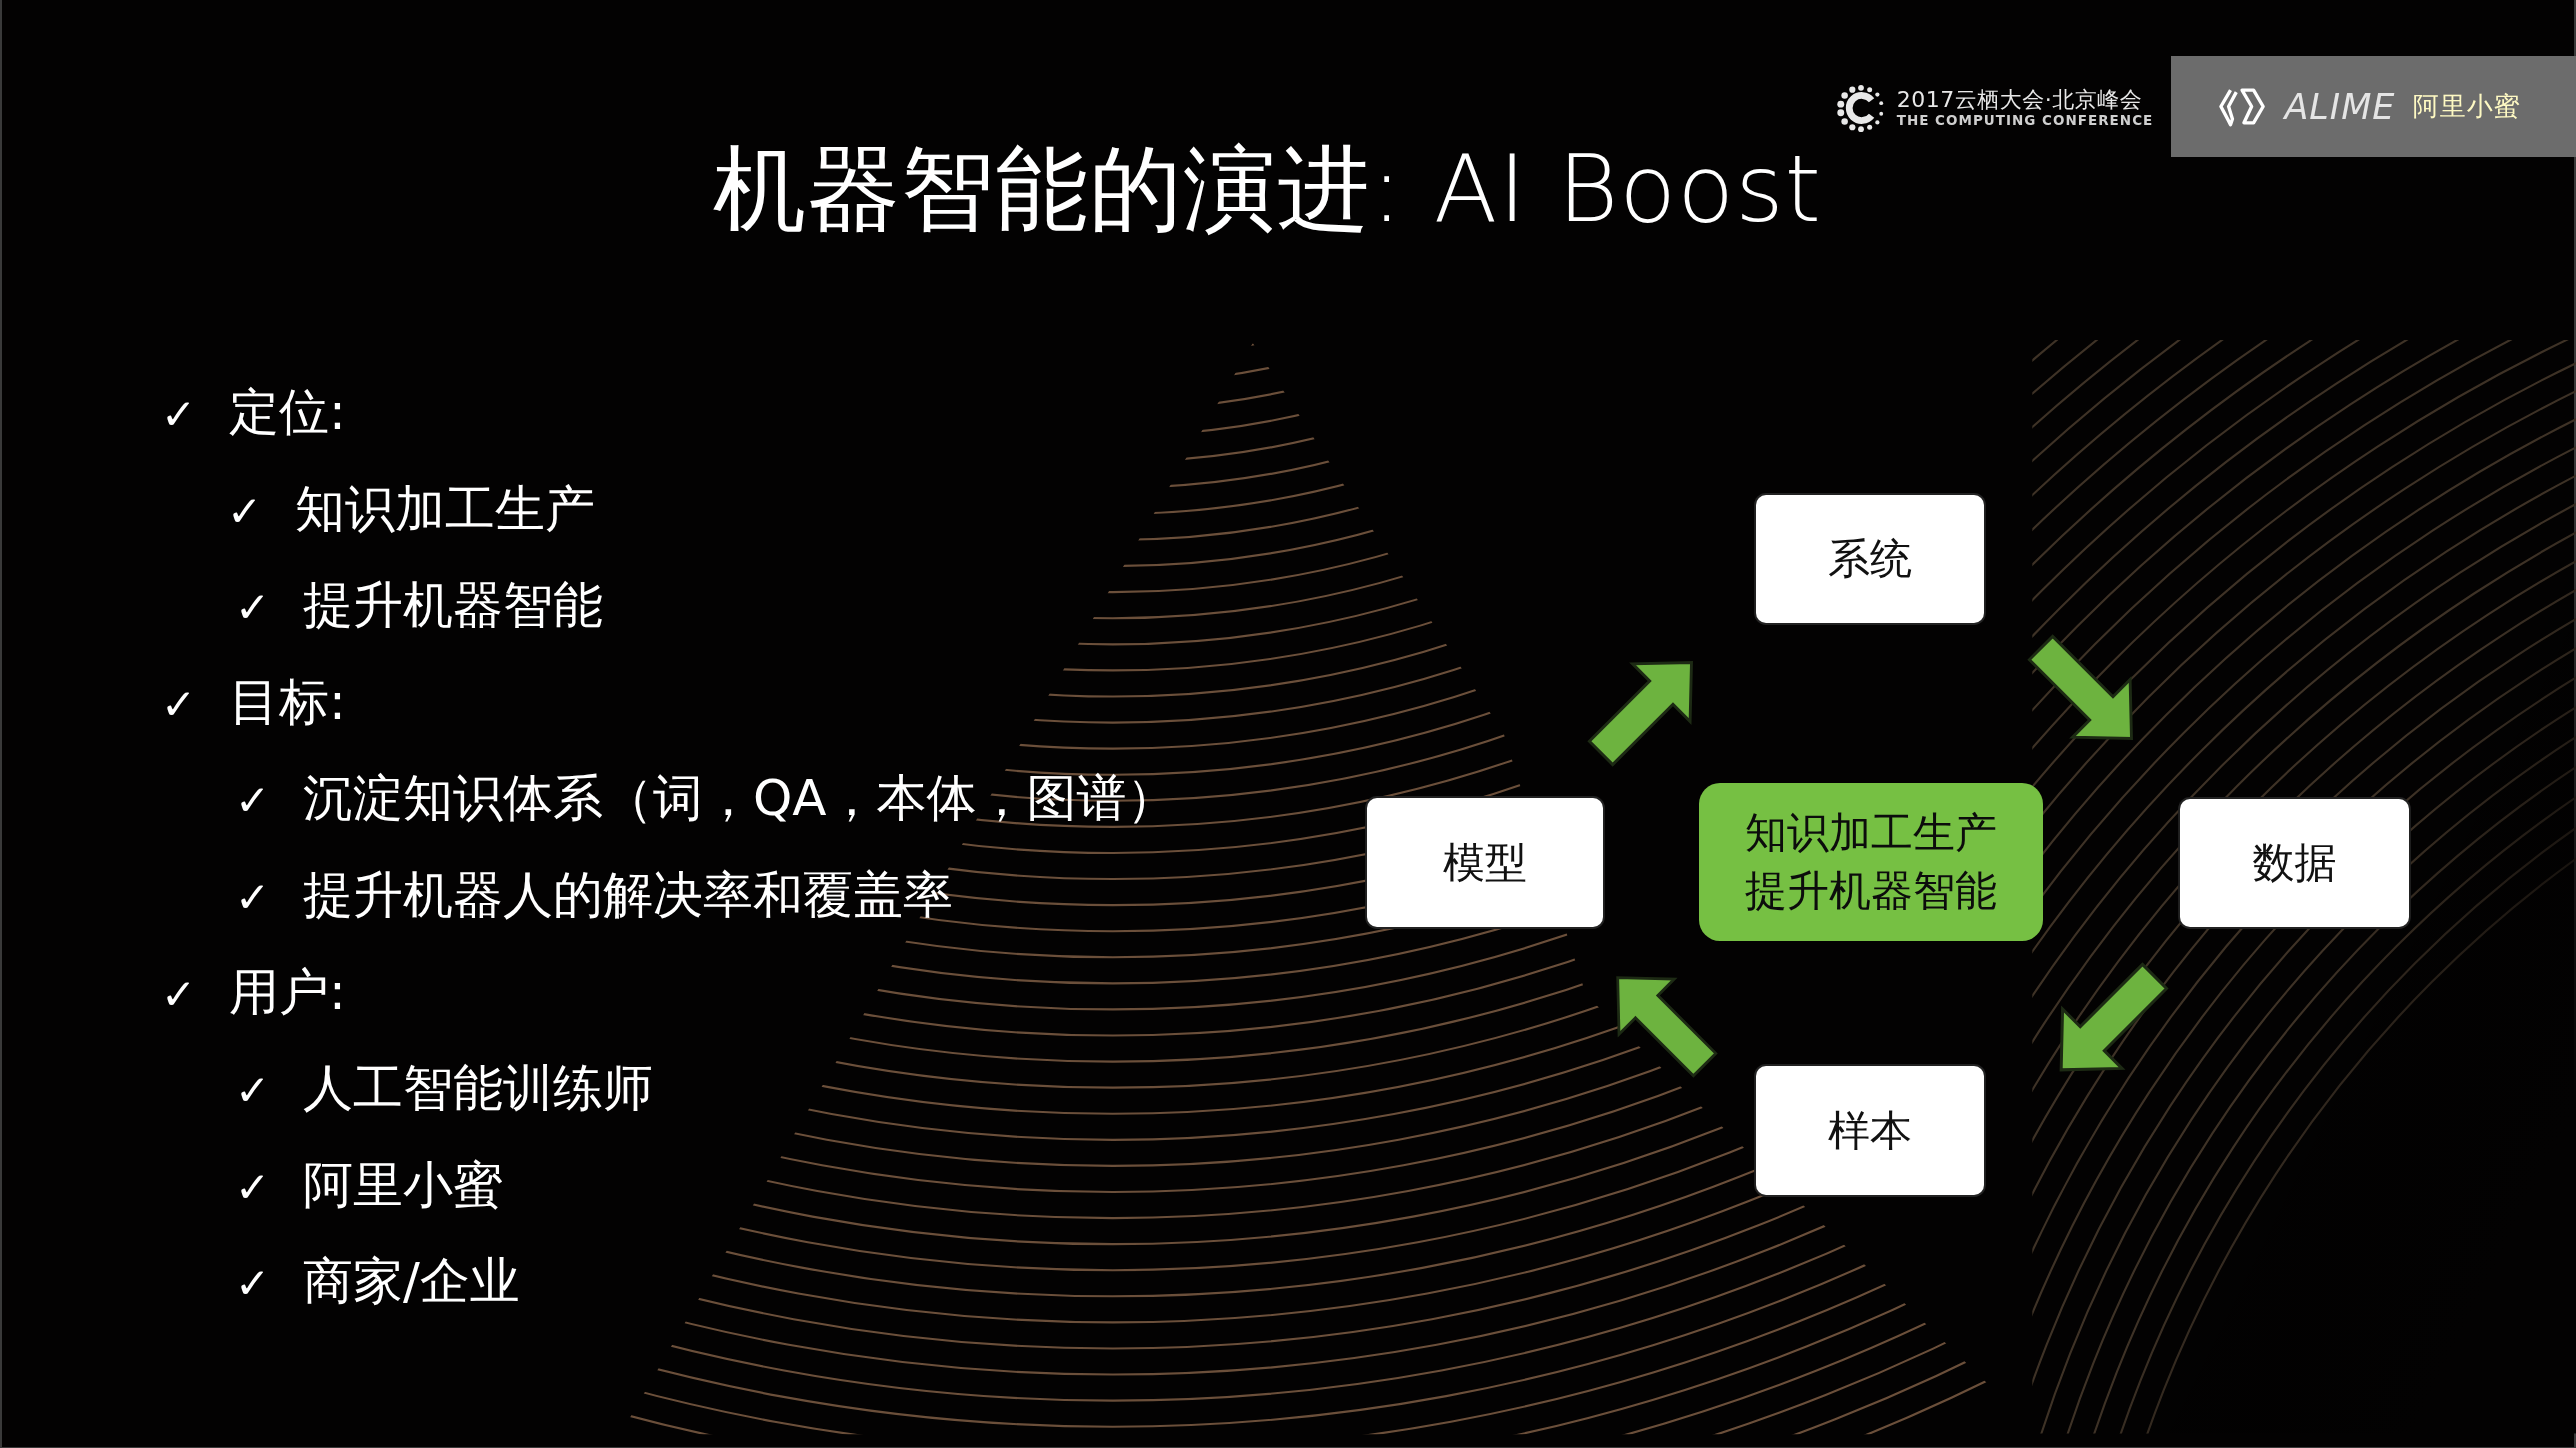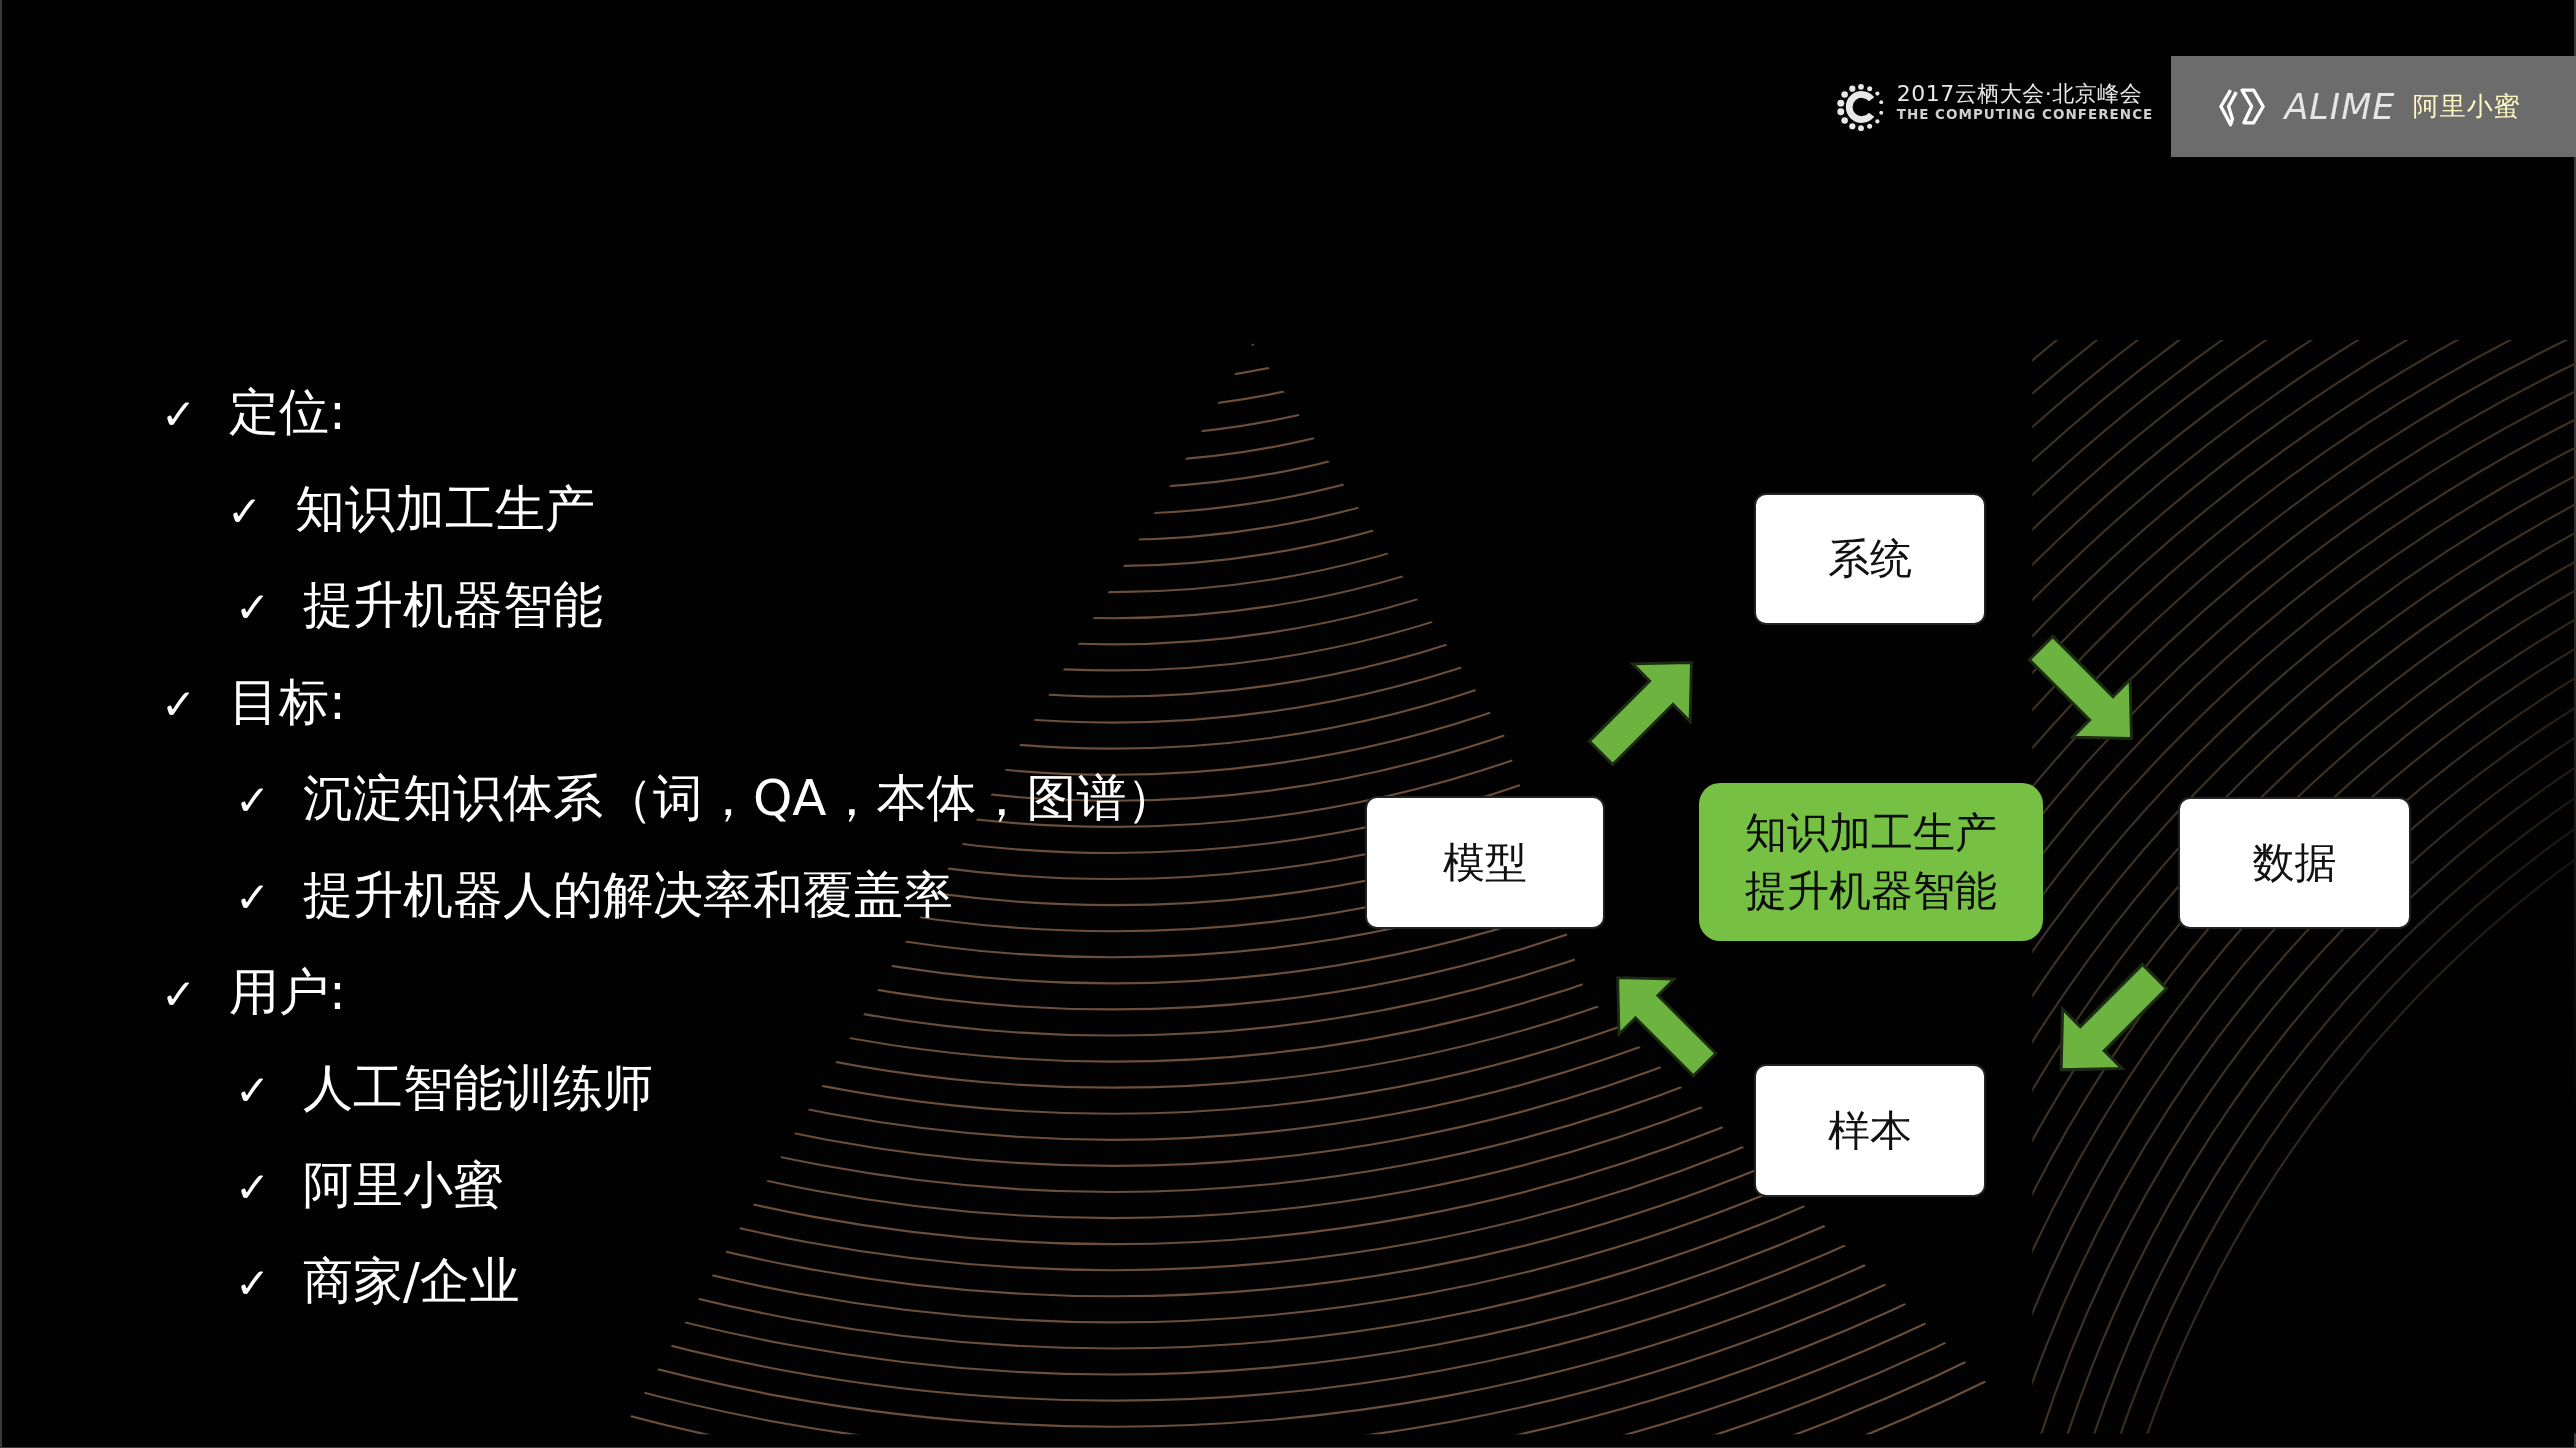--- a/index.html
+++ b/index.html
@@ -1,19 +1,19 @@
 <!DOCTYPE html>
 <html><head>
 <meta charset="utf-8">
 <style>
   html, body { margin:0; padding:0; background:#000; }
   body { width:2576px; height:1449px; position:relative; overflow:hidden; font-family:"DejaVu Sans","Liberation Sans",sans-serif; }
   .slide { position:absolute; left:0; top:0; width:2576px; height:1449px; background:#030202; box-sizing:border-box; border:2.9px solid #3a3a3a; border-top:none; }
   .bg { position:absolute; left:0; top:0; }
-  .logo-conf { position:absolute; left:1833px; top:81px; height:54px; display:flex; align-items:flex-start; gap:9.7px; }
+  .logo-conf { position:absolute; left:1833px; top:81px; height:54px; display:flex; align-items:center; gap:9.7px; }
   .logo-conf .txt { display:flex; flex-direction:column; color:#e8e8e8; }
   .logo-conf .cn { font-size:22px; line-height:25px; letter-spacing:0.5px; }
   .logo-conf .en { font-size:13.5px; line-height:17.4px; letter-spacing:1px; color:#cfcfcf;font-weight:bold; }
   .alime-box { position:absolute; left:2169px; top:56px; width:407px; height:101px; background:#6c6c6c; display:flex; align-items:center; padding-left:48px; box-sizing:border-box; gap:17.4px; }
   .alime-box .brand { color:#e5e5e5; font-size:35px; font-style:italic; letter-spacing:1px; }
   .alime-box .cn { color:#fef9c3; font-size:26px; font-weight:normal; letter-spacing:1px; }
   .title { position:absolute; left:0; width:2531px; top:127px; text-align:center; color:#fff; font-size:93px; font-weight:300; letter-spacing:1px; }
   .bullets { position:absolute; left:159px; top:375px; }
   .bl { position:absolute; white-space:nowrap; color:#fff; font-size:50px; line-height:74px; }
   .bl .chk { display:inline-block; width:68px; font-size:42px; }
@@ -186,20 +186,21 @@
 
   <div class="alime-box">
     <svg width="48" height="41" viewBox="0 0 50 42">
       <path d="M12 4 L2 21 L10 36 L12 40 L14 34 L10 21 L18 6" stroke="#fff" stroke-width="3.5" fill="none" stroke-linejoin="round"></path>
       <path d="M24 4 L36 4 L46 21 L36 38 L26 38 L34 21 Z" stroke="#fff" stroke-width="3.5" fill="none" stroke-linejoin="round"></path>
     </svg>
     <span class="brand">ALIME</span>
     <span class="cn">阿里小蜜</span>
   </div>
 
+  <div class="title">机器智能的演进: AI Boost</div>
 
   <div class="bullets">
     <div class="bl" style="left:0;top:0"><span class="chk">✓</span><span>定位:</span></div>
     <div class="bl" style="left:66px;top:97px"><span class="chk">✓</span><span>知识加工生产</span></div>
     <div class="bl" style="left:74px;top:193px"><span class="chk">✓</span><span>提升机器智能</span></div>
     <div class="bl" style="left:0;top:290px"><span class="chk">✓</span><span>目标:</span></div>
     <div class="bl" style="left:74px;top:386px"><span class="chk">✓</span><span>沉淀知识体系（词，QA，本体，图谱）</span></div>
     <div class="bl" style="left:74px;top:483px"><span class="chk">✓</span><span>提升机器人的解决率和覆盖率</span></div>
     <div class="bl" style="left:0;top:580px"><span class="chk">✓</span><span>用户:</span></div>
     <div class="bl" style="left:74px;top:676px"><span class="chk">✓</span><span>人工智能训练师</span></div>

